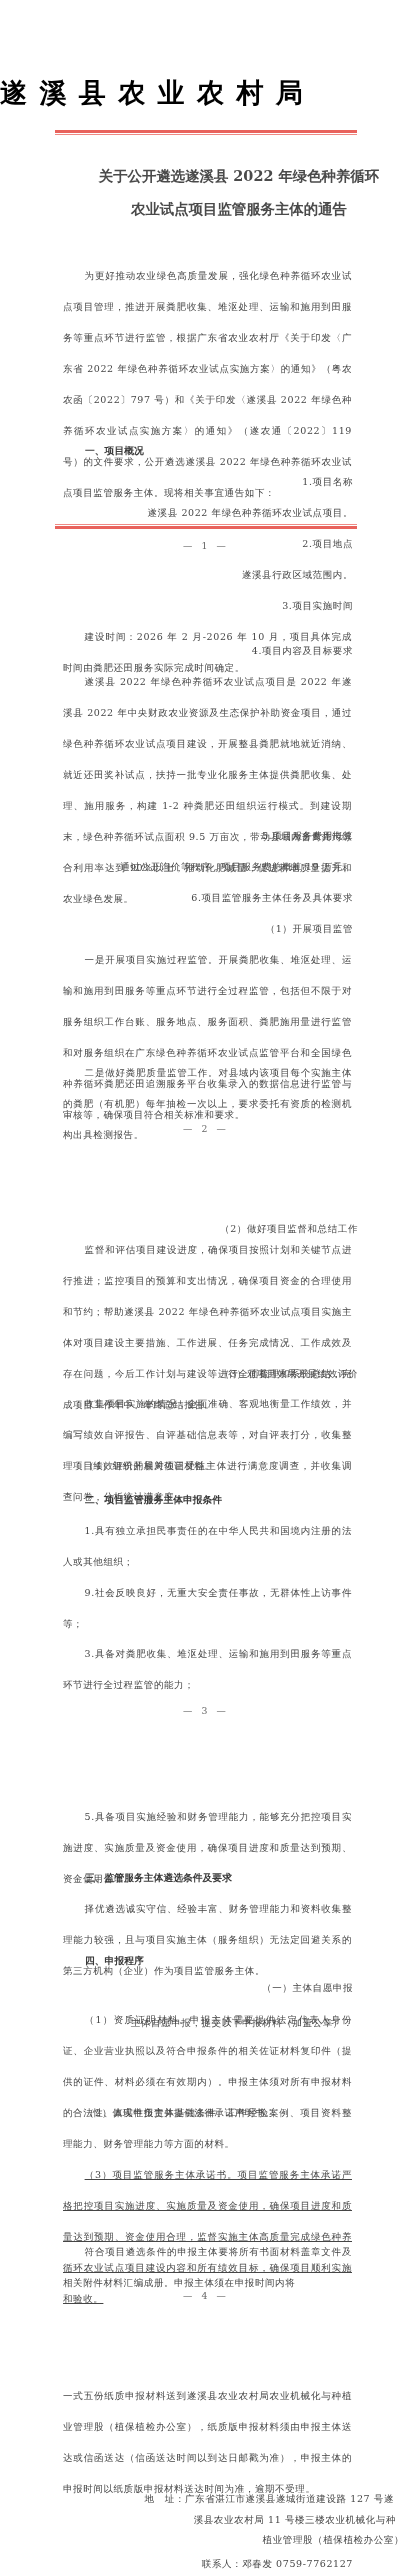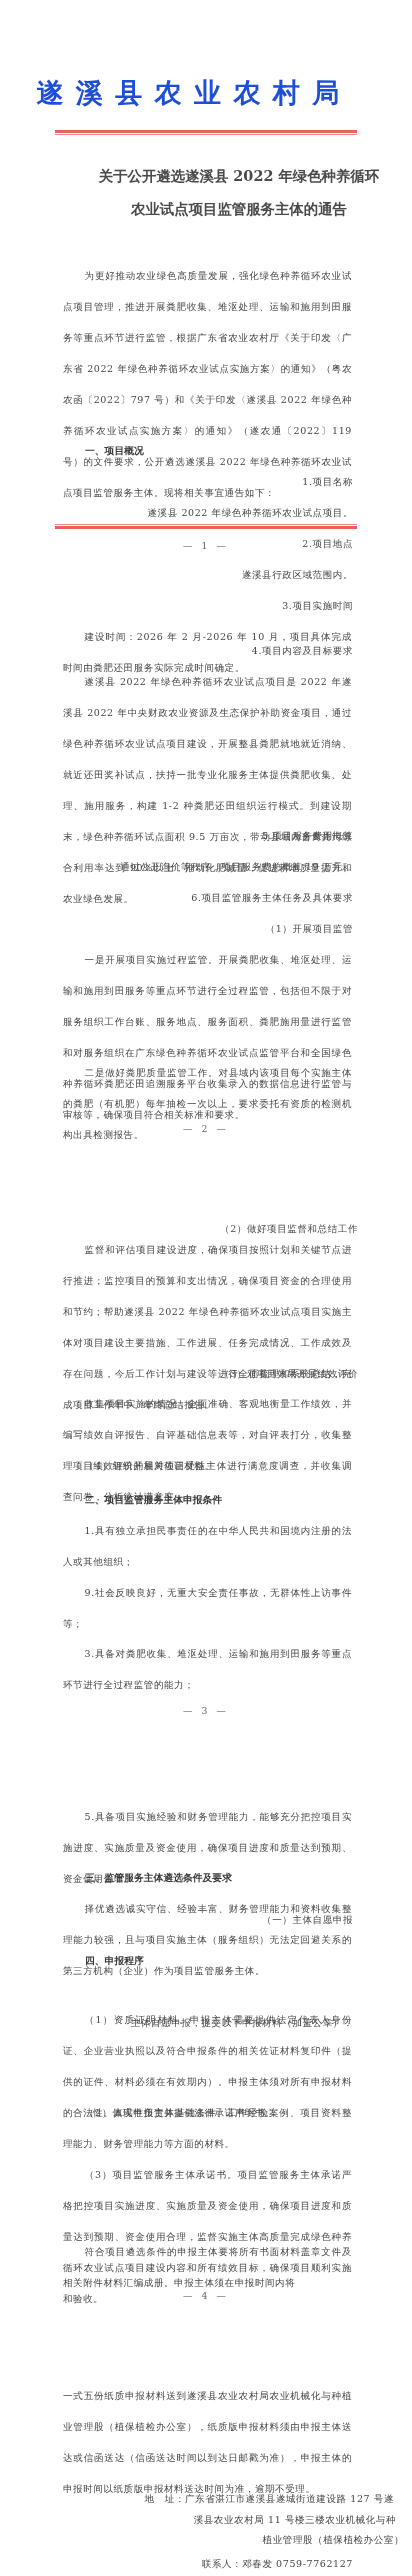--- a/index.html
+++ b/index.html
@@ -7,22 +7,22 @@
     width: 412px;
     height: 4077px;
     position: relative;
     overflow: hidden;
     font-family: "DejaVu Serif", "Liberation Serif", serif;
     color: #3a3a3a;
   }
   .abs { position: absolute; }
   .letterhead {
     left: 0; width: 388px; top: 77px;
-    text-align: center;
-    color: #1d4ed8;
+    text-align: left;
+    color: #000000;
     font-family: "DejaVu Sans", "Liberation Sans", sans-serif;
     font-weight: bold;
     font-size: 27px;
     letter-spacing: 12.4px;
     line-height: 31px;
   }
   .red-rule {
     left: 55px; width: 302px;
     height: 4.6px;
   }
@@ -121,25 +121,25 @@
 <div class="abs para indent" style="top:1515px;">1.具有独立承担民事责任的在中华人民共和国境内注册的法人或其他组织；</div>
 <div class="abs para indent" style="top:1577px;">9.社会反映良好，无重大安全责任事故，无群体性上访事件等；</div>
 <div class="abs para indent" style="top:1638px;">3.具备对粪肥收集、堆沤处理、运输和施用到田服务等重点环节进行全过程监管的能力；</div>
 
 <div class="abs page-num" style="top:1705px;">— 3 —</div>
 
 <div class="abs para indent" style="top:1801px;">5.具备项目实施经验和财务管理能力，能够充分把控项目实施进度、实施质量及资金使用，确保项目进度和质量达到预期、资金使用合理。</div>
 <div class="abs heading" style="top:1862px;">三、监管服务主体遴选条件及要求</div>
 <div class="abs para indent" style="top:1893px;">择优遴选诚实守信、经验丰富、财务管理能力和资料收集整理能力较强，且与项目实施主体（服务组织）无法定回避关系的第三方机构（企业）作为项目监管服务主体。</div>
 <div class="abs heading" style="top:1945px;">四、申报程序</div>
-<div class="abs sub" style="top:1904px;">（一）主体自愿申报</div>
+<div class="abs sub" style="top:1972px;">（一）主体自愿申报</div>
 <div class="abs sub" style="top:2007px;">主体自愿申报，提交以下申报材料（加盖公章）：</div>
 <div class="abs para indent" style="top:2004px;">（1）资质证明材料。申报主体需要提供法定代表人身份证、企业营业执照以及符合申报条件的相关佐证材料复印件（提供的证件、材料必须在有效期内）。申报主体须对所有申报材料的合法性、真实性负责并提供法律承诺声明书。</div>
 <div class="abs para indent" style="top:2097px;">（2）体现申报主体基础条件、工作经验案例、项目资料整理能力、财务管理能力等方面的材料。</div>
-<div class="abs para indent" style="top:2159px;">（3）项目监管服务主体承诺书。项目监管服务主体承诺严格把控项目实施进度、实施质量及资金使用，确保项目进度和质量达到预期、资金使用合理，监督实施主体高质量完成绿色种养循环农业试点项目建设内容和所有绩效目标，确保项目顺利实施和验收。</div>
+<div class="abs para indent" style="top:2159px;text-decoration:underline;">（3）项目监管服务主体承诺书。项目监管服务主体承诺严格把控项目实施进度、实施质量及资金使用，确保项目进度和质量达到预期、资金使用合理，监督实施主体高质量完成绿色种养循环农业试点项目建设内容和所有绩效目标，确保项目顺利实施和验收。</div>
 <div class="abs para indent" style="top:2236px;">符合项目遴选条件的申报主体要将所有书面材料盖章文件及相关附件材料汇编成册。申报主体须在申报时间内将</div>
 <div class="abs page-num" style="top:2290px;">— 4 —</div>
 
 <div class="abs para" style="top:2380px;">一式五份纸质申报材料送到遂溪县农业农村局农业机械化与种植业管理股（植保植检办公室），纸质版申报材料须由申报主体送达或信函送达（信函送达时间以到达日邮戳为准），申报主体的申报时间以纸质版申报材料送达时间为准，逾期不受理。</div>
 <div class="abs sub" style="top:2483px; width:309px;">
   <span>地　址：</span><span>广东省湛江市遂溪县遂城街道建设路 127 号遂</span>
 </div>
 <div class="abs sub" style="top:2504px; left:128px;">溪县农业农村局 11 号楼三楼农业机械化与种</div>
 <div class="abs sub" style="top:2524px; left:136px;">植业管理股（植保植检办公室）</div>
 <div class="abs sub" style="top:2548px;">联系人：邓春发 0759-7762127</div>

